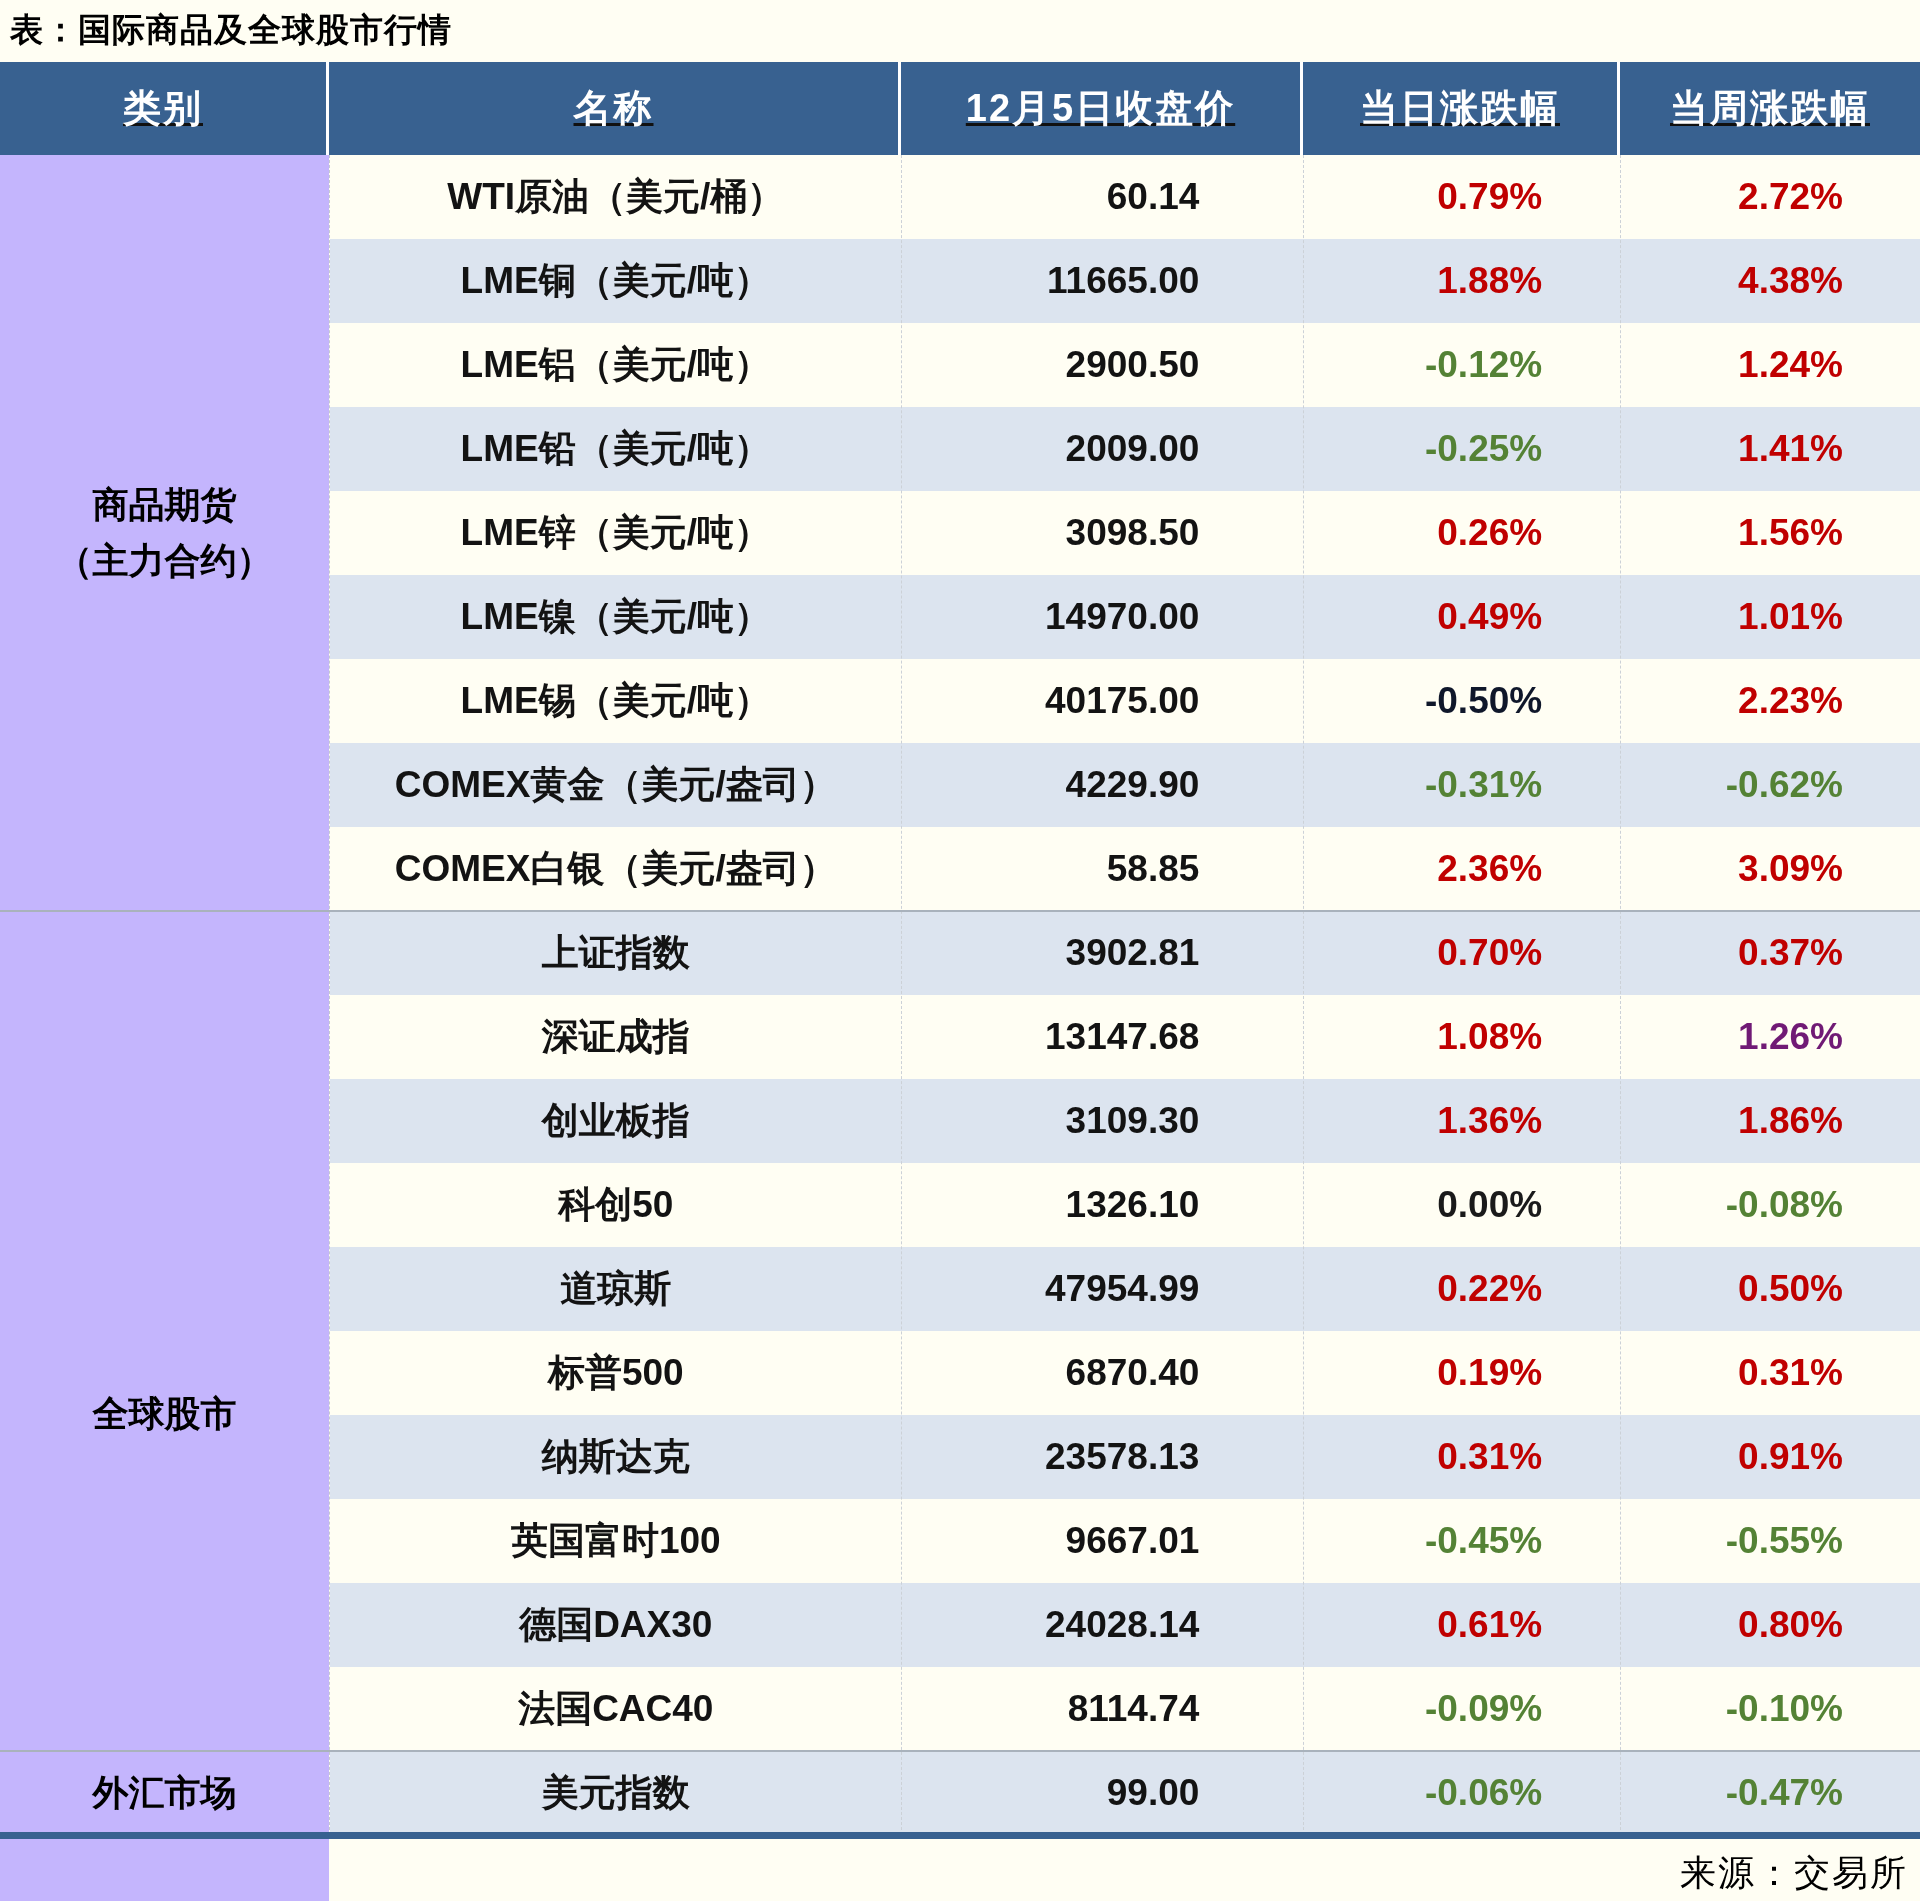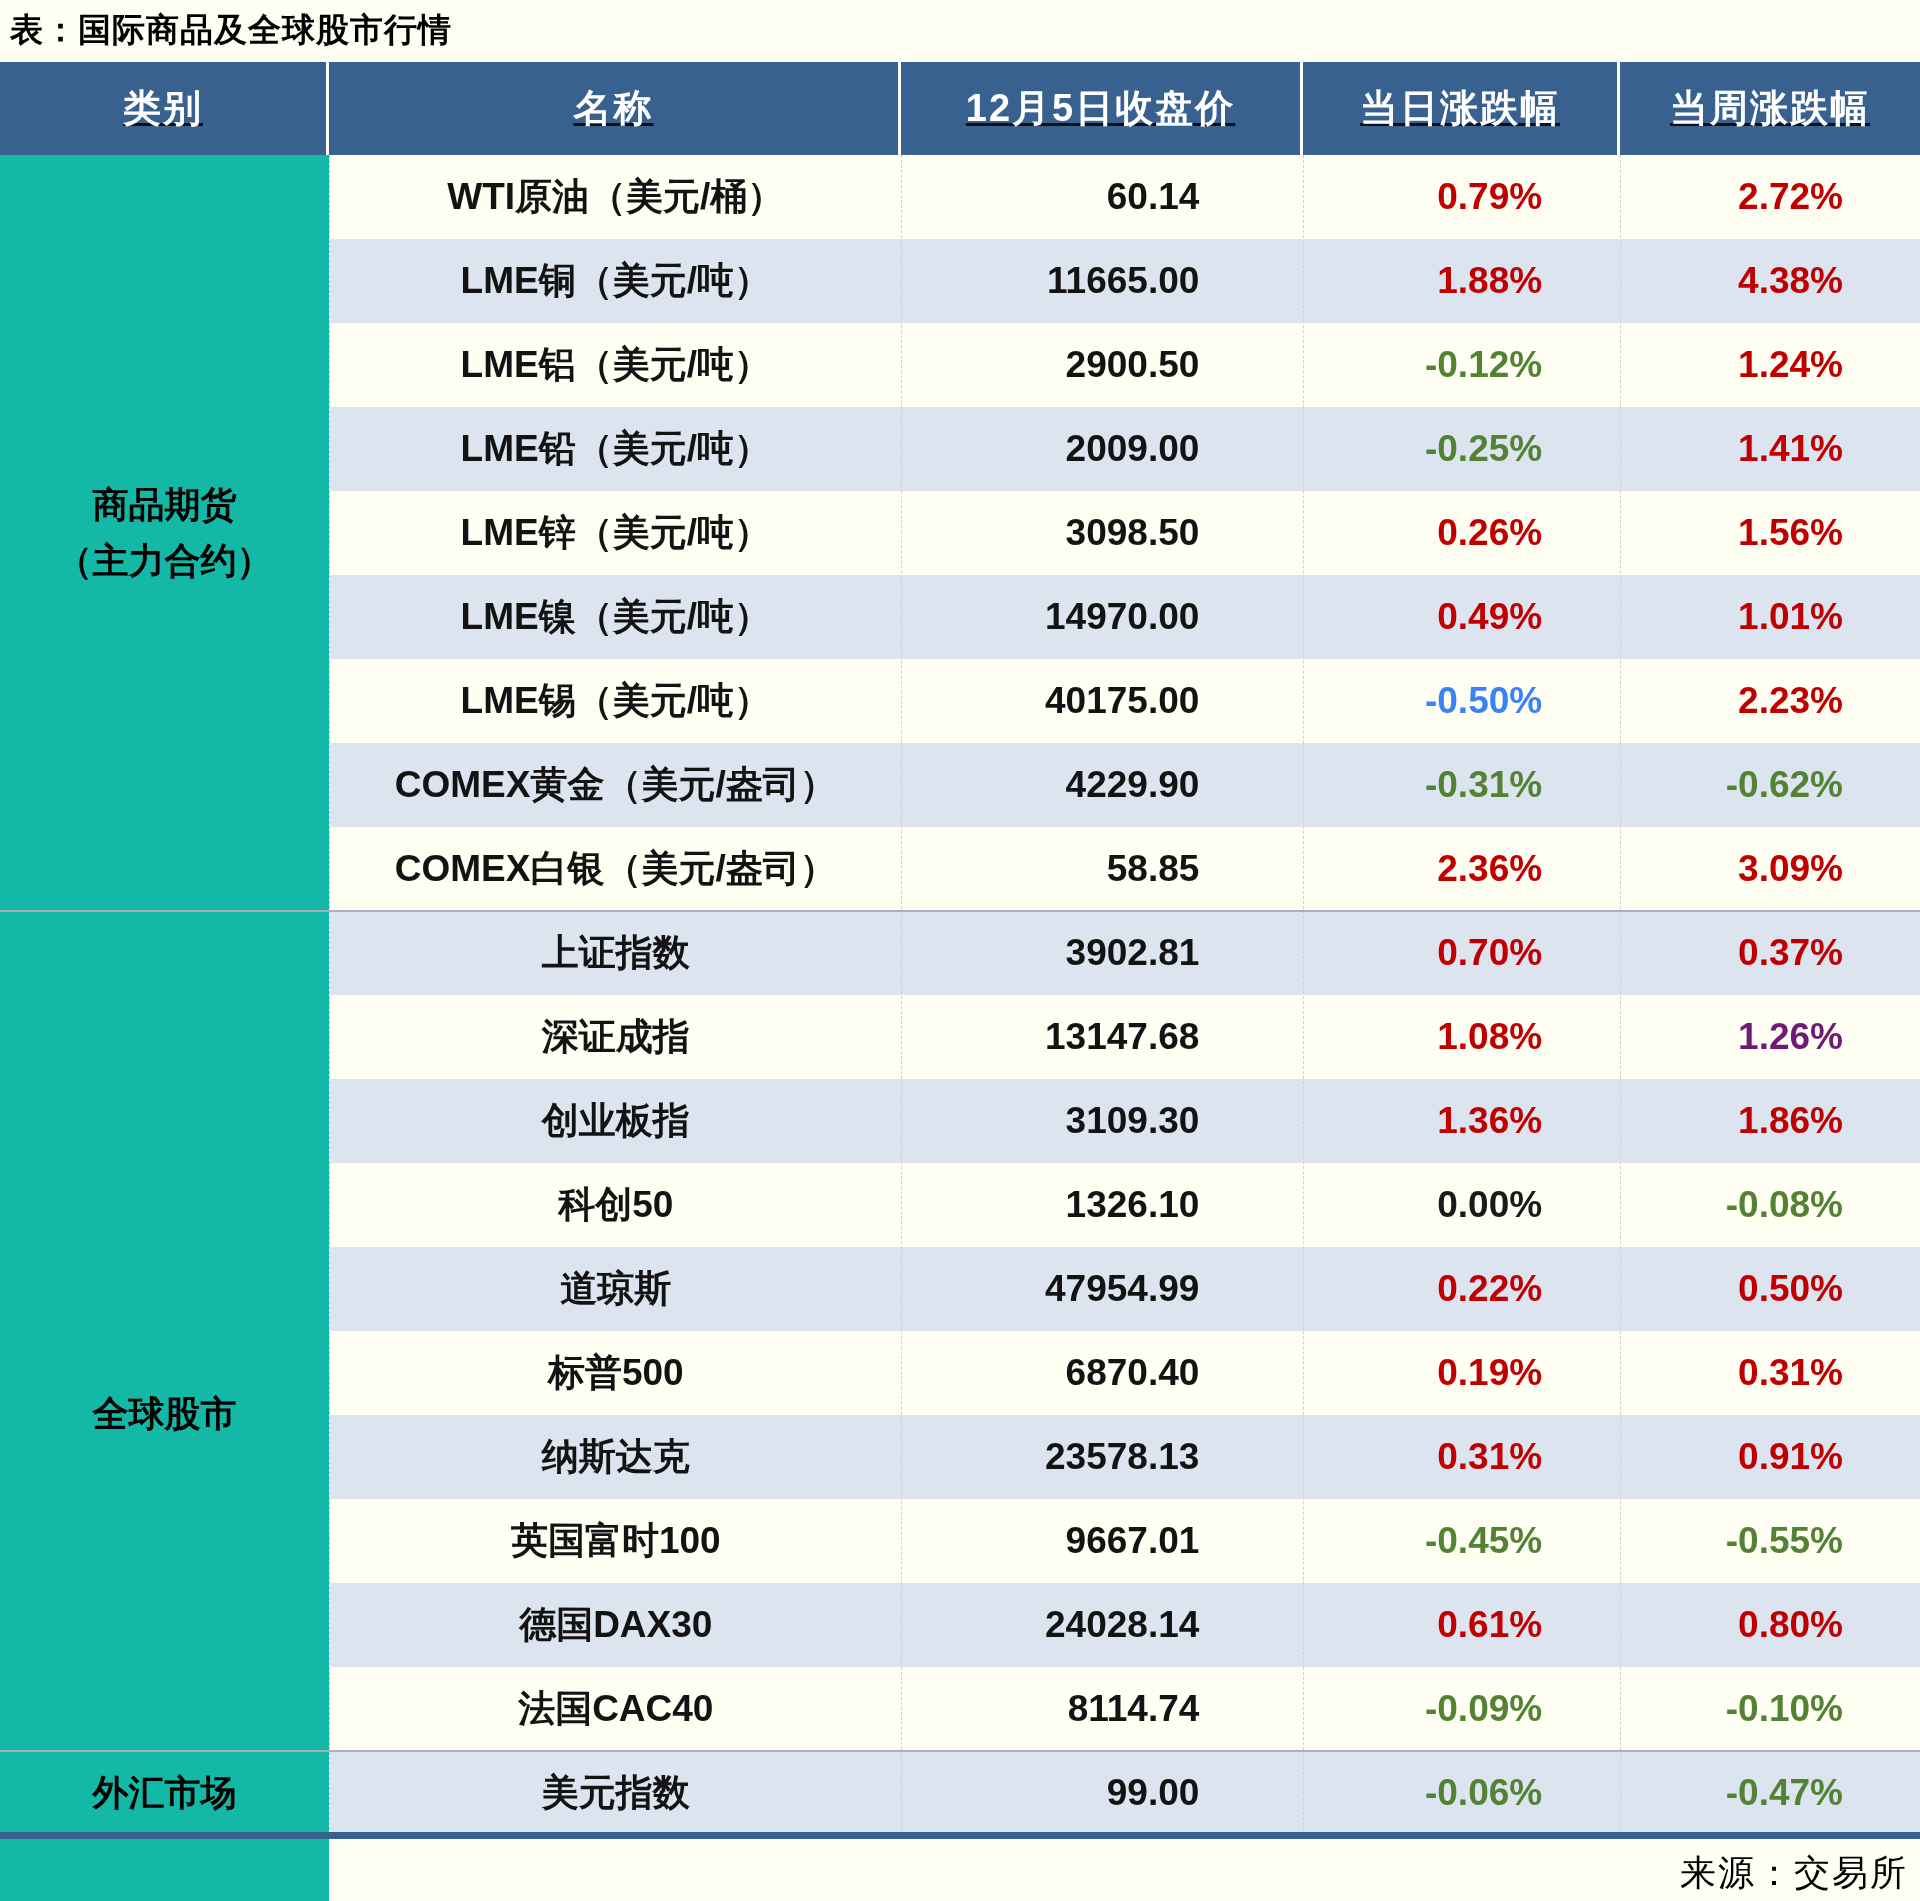--- a/index.html
+++ b/index.html
@@ -37,21 +37,21 @@
   .cell{
     box-sizing:border-box; height:84px; display:flex; align-items:center;
     font-size:37px; font-weight:600; color:#131313;
   }
   .cell.name{width:572px; justify-content:center;}
   .cell.close{width:402px; justify-content:flex-end; padding-right:104px;}
   .cell.day{width:317px; justify-content:flex-end; padding-right:78px;}
   .cell.week{width:300px; justify-content:flex-end; padding-right:77px;}
   
   .cat{
-    position:absolute; left:0; width:329px; background:#14b8a6;
+    position:absolute; left:0; width:329px; background:#c4b5fd;
     display:flex; flex-direction:column; align-items:center; justify-content:center;
     font-size:36px; font-weight:600; color:#000; line-height:1.55;
     text-align:center; box-sizing:border-box;
   }
   .cat1{top:155px; height:756px;}
   .cat2{top:878px; height:1072px;}
   .cat3{top:1751px; height:84px;}
   
   .vline{
     position:absolute; top:155px; height:1680px; width:0;
@@ -123,21 +123,21 @@
     </div>
     <div class="row">
       <div class="cell name">LME镍（美元/吨）</div>
       <div class="cell close">14970.00</div>
       <div class="cell day" style="color:#c00000">0.49%</div>
       <div class="cell week" style="color:#c00000">1.01%</div>
     </div>
     <div class="row">
       <div class="cell name">LME锡（美元/吨）</div>
       <div class="cell close">40175.00</div>
-      <div class="cell day" style="color:#3b82f6">-0.50%</div>
+      <div class="cell day" style="color:#0f172a">-0.50%</div>
       <div class="cell week" style="color:#c00000">2.23%</div>
     </div>
     <div class="row">
       <div class="cell name">COMEX黄金（美元/盎司）</div>
       <div class="cell close">4229.90</div>
       <div class="cell day" style="color:#548235">-0.31%</div>
       <div class="cell week" style="color:#548235">-0.62%</div>
     </div>
     <div class="row">
       <div class="cell name">COMEX白银（美元/盎司）</div>

